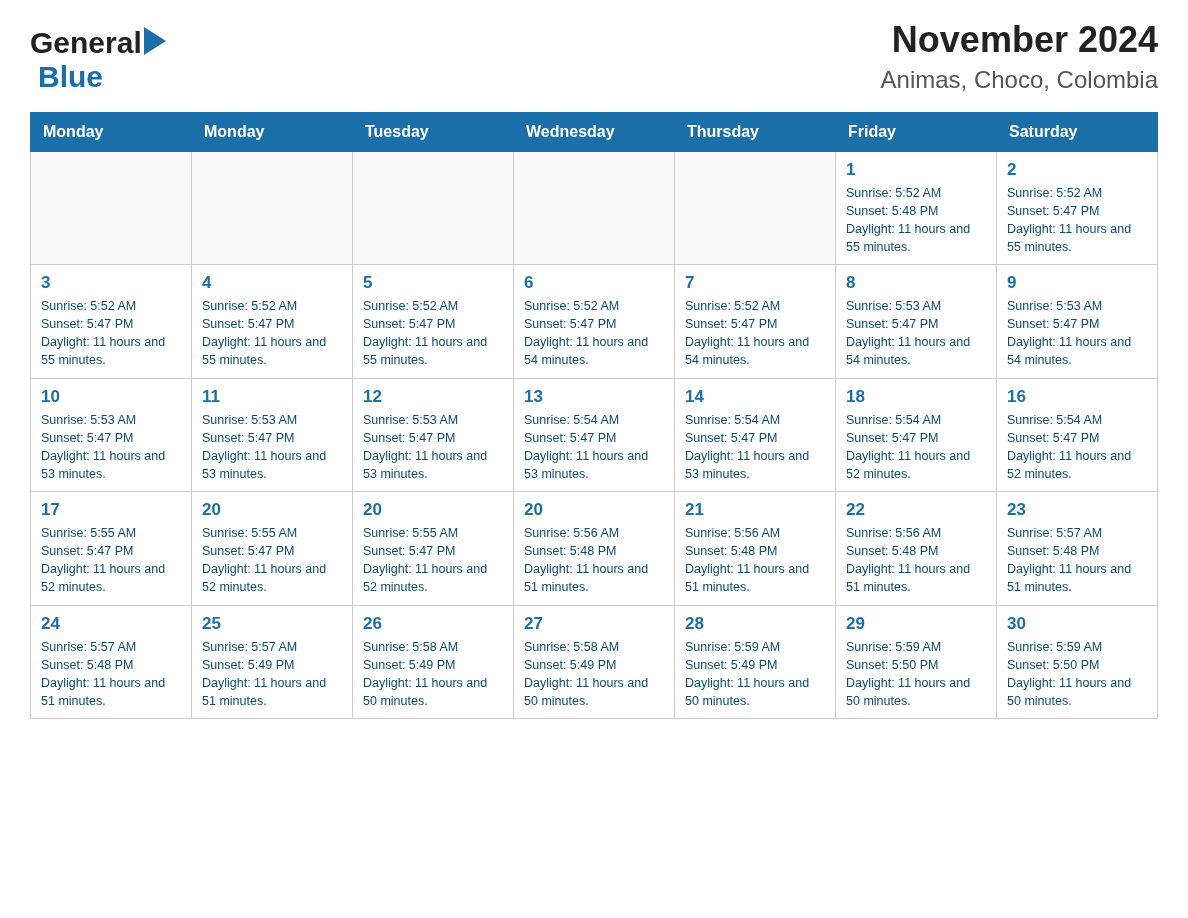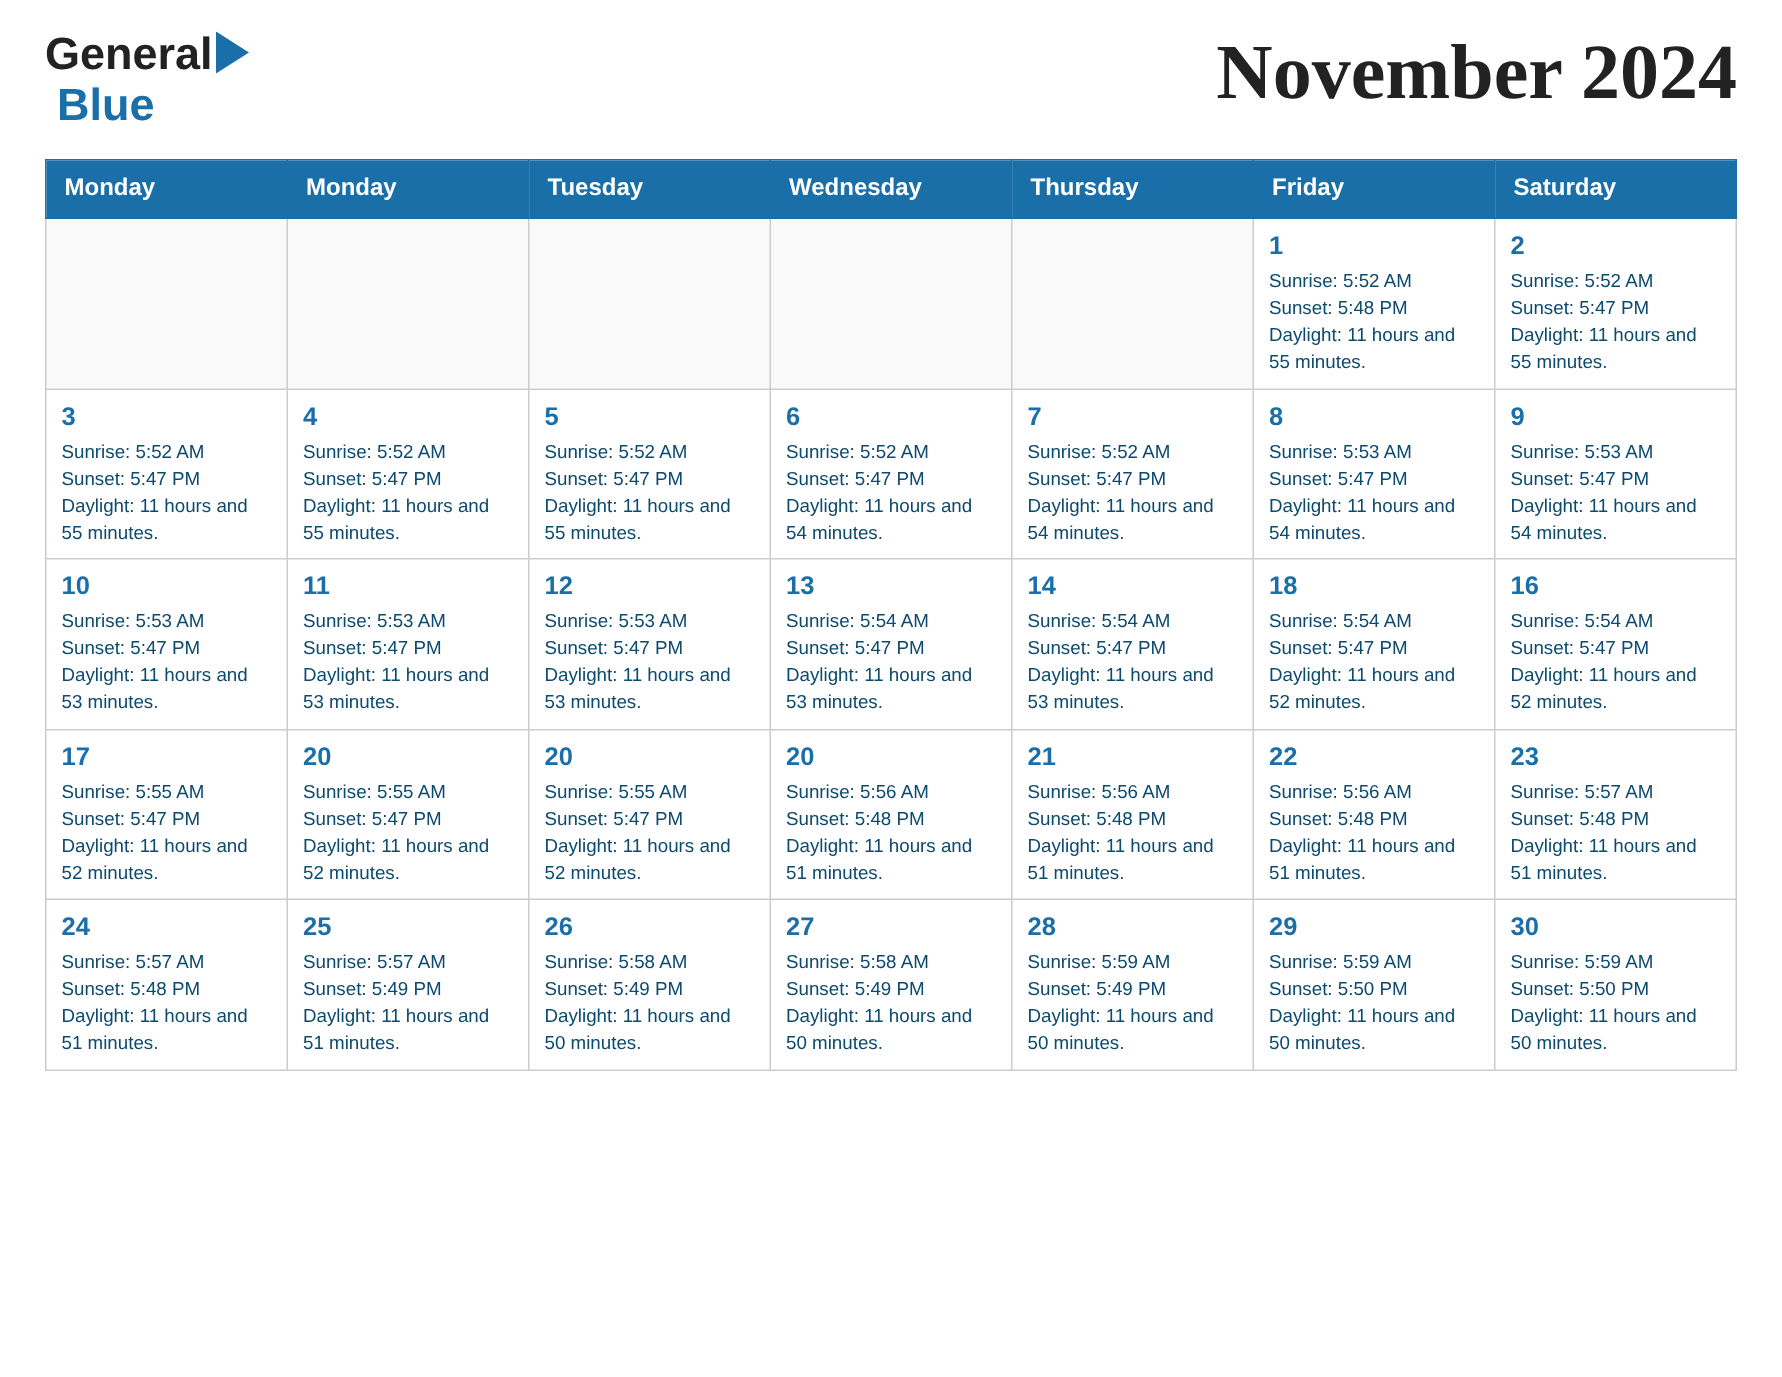--- a/index.html
+++ b/index.html
@@ -7,32 +7,31 @@
       font-family: Arial, Helvetica, sans-serif;
       background: #fff;
       color: #222;
       width: 1188px;
       min-height: 918px;
       padding: 20px 30px;
     }
     .header {
       display: flex;
       justify-content: space-between;
-      align-items: flex-start;
+      align-items: flex-end;
       margin-bottom: 18px;
     }
     .title-section {
       text-align: right;
     }
     .title-section h1 {
-      font-size: 52px;
+      font-size: 36px;
       font-weight: bold;
       color: #222;
       line-height: 1.1;
-      font-family: Liberation Serif, serif;
     }
     .title-section h2 {
       font-size: 24px;
       font-weight: normal;
       color: #555;
       margin-top: 6px;
     }
     .calendar {
       width: 100%;
       border-collapse: collapse;
@@ -100,20 +99,21 @@
           <polygon points="0,0 22,14 0,28" fill="#1a6fa8"></polygon>
         </svg>
       </span>
     </div>
     <div class="logo-line2">
       <span style="font-size:30px;font-weight:bold;color:#1a6fa8;margin-left:2px;">Blue</span>
     </div>
   </div>
   <div class="title-section">
     <h1>November 2024</h1>
+    <h2>Animas, Choco, Colombia</h2>
   </div>
 </div>
 
 <table class="calendar">
   <thead>
     <tr>
     <th>Monday</th>
         <th>Monday</th>
         <th>Tuesday</th>
         <th>Wednesday</th>

